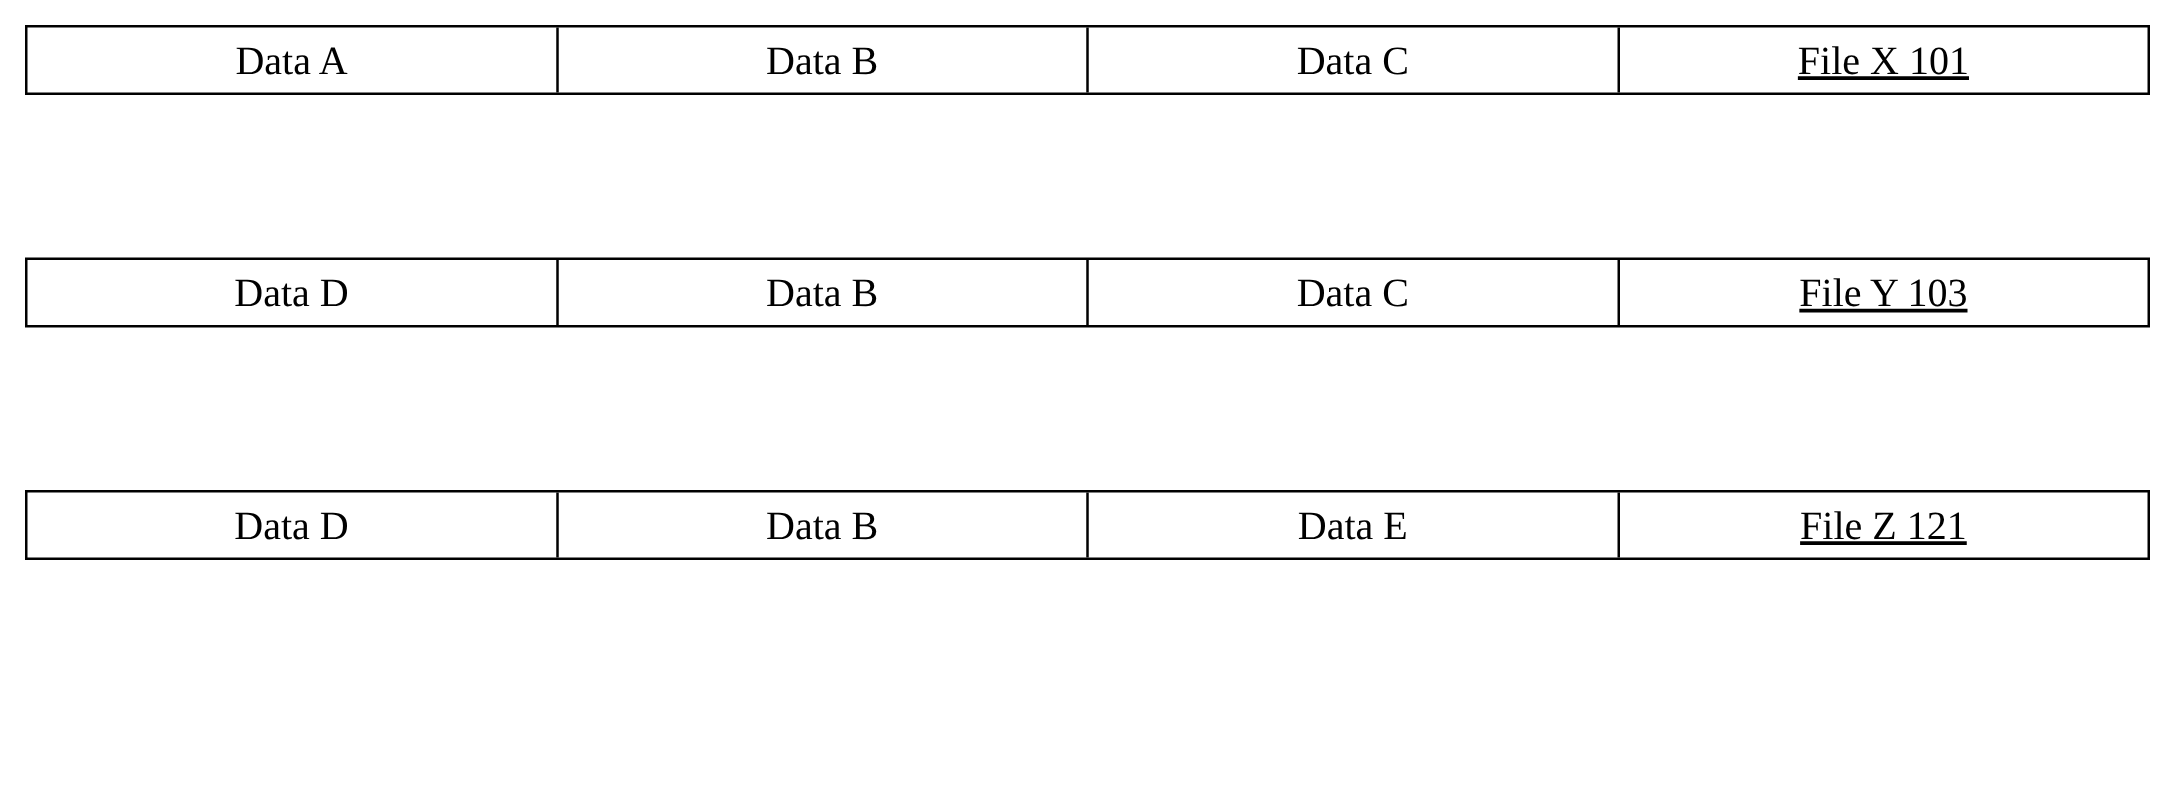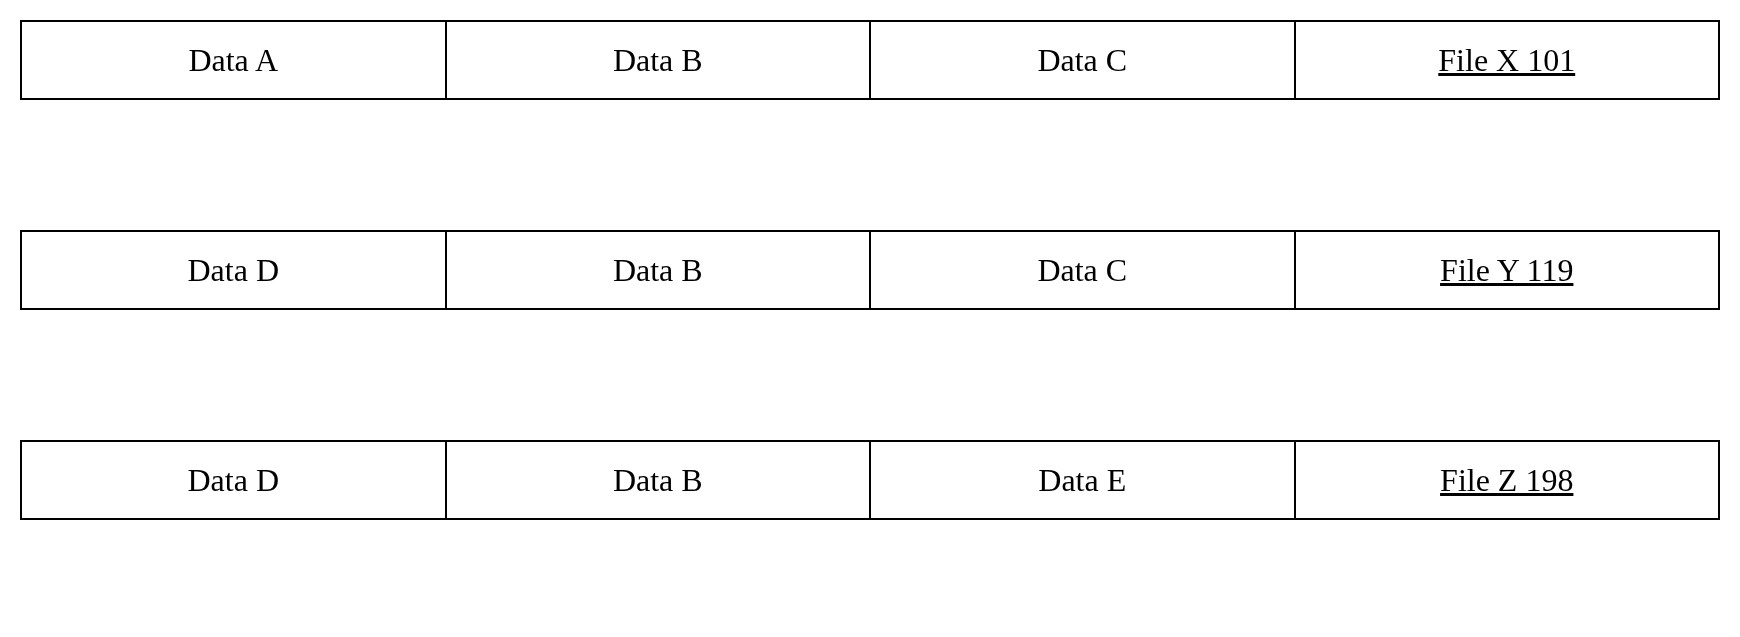--- a/index.html
+++ b/index.html
@@ -21,21 +21,21 @@
     }
     .row:last-child {
       margin-bottom: 0;
     }
     .cell {
       flex: 1;
       border-right: 2px solid #000;
       display: flex;
       align-items: center;
       justify-content: center;
-      height: 76px;
+      height: 52px;
       font-size: 32px;
       color: #000;
     }
     .cell:last-child {
       border-right: none;
       text-decoration: underline;
     }
   </style>
 </head>
 <body>
@@ -44,21 +44,21 @@
   <div class="cell">Data A</div>
   <div class="cell">Data B</div>
   <div class="cell">Data C</div>
   <div class="cell">File X 101</div>
 </div>
 
 <div class="row">
   <div class="cell">Data D</div>
   <div class="cell">Data B</div>
   <div class="cell">Data C</div>
-  <div class="cell">File Y 119</div>
+  <div class="cell">File Y 103</div>
 </div>
 
 <div class="row">
   <div class="cell">Data D</div>
   <div class="cell">Data B</div>
   <div class="cell">Data E</div>
-  <div class="cell">File Z 198</div>
+  <div class="cell">File Z 121</div>
 </div>
 
 </body></html>

